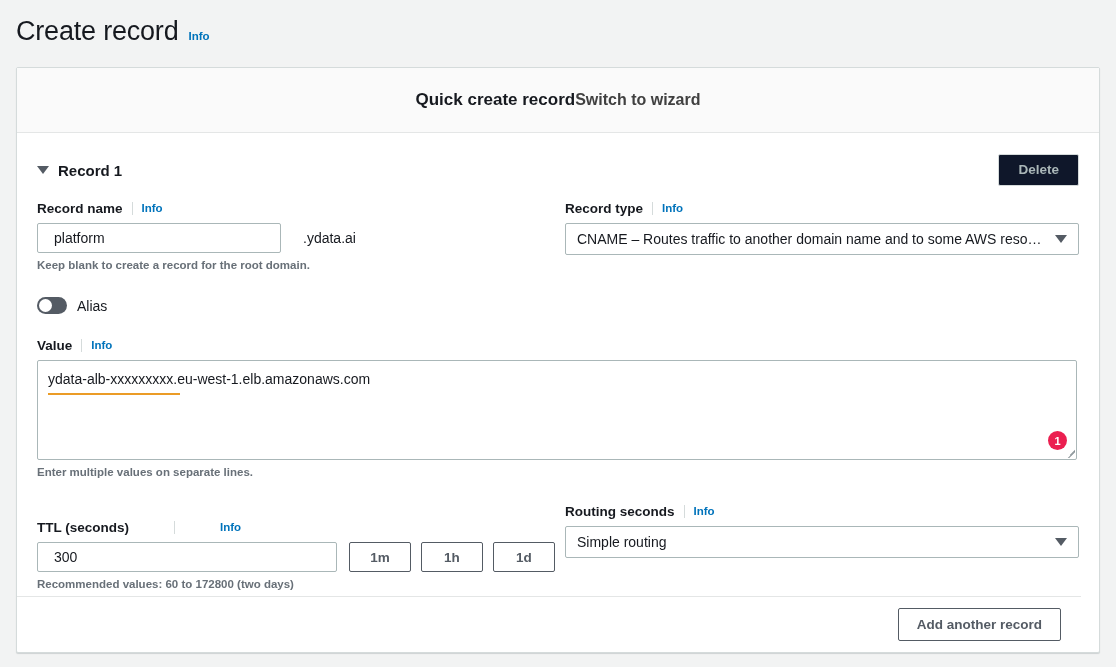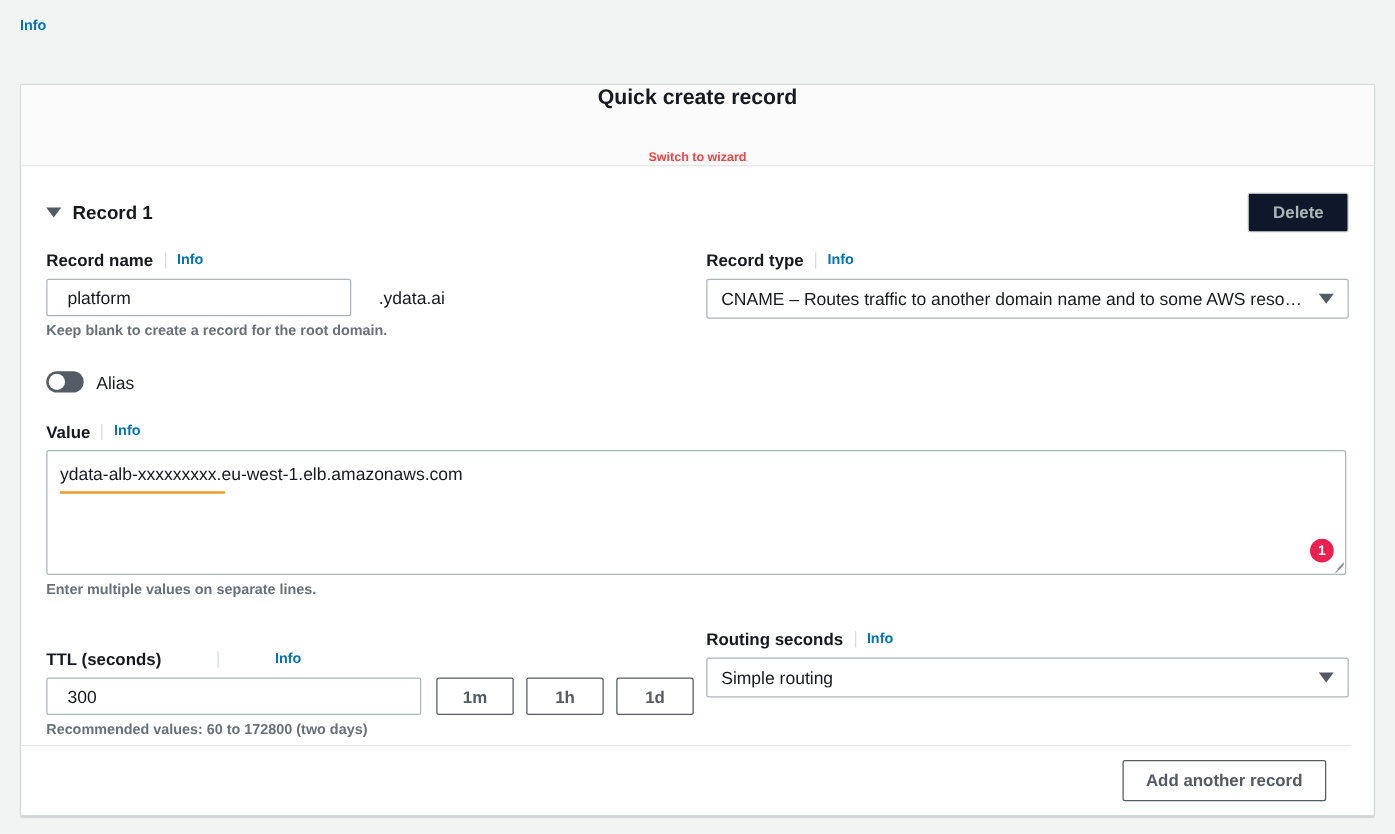--- a/index.html
+++ b/index.html
@@ -32,27 +32,26 @@
     width: 1084px; height: 586px;
     background: #ffffff;
     border: 1px solid #d5dbdb;
     border-radius: 2px;
     box-shadow: 0 1px 1px 0 rgba(0,28,36,.15);
   }
   .panel-header {
     height: 65px;
     background: #fafafa;
     border-bottom: 1px solid #e4e6e6;
-    display: flex; align-items: center; justify-content: space-between;
+    display: flex; align-items: center; justify-content: center;
     padding: 0 20px;
-    flex-direction: column;
   }
   .panel-title { font-size: 17px; font-weight: 700; color: #16191f; }
   .switch-link {
-    font-size: 10px; font-weight: 700; color: #ef4444; cursor: pointer;
+    font-size: 16px; font-weight: 700; color: #404040; cursor: pointer;
   }
 
   
   .record-body { padding: 20px; position: relative; }
 
   .record-head {
     display: flex; align-items: center; justify-content: space-between;
     height: 34px; margin-bottom: 12px;
   }
   .record-head-left { display: flex; align-items: center; gap: 9px; }
@@ -193,20 +192,21 @@
     border: 1px solid #545b64; border-radius: 2px;
     padding: 8px 18px; cursor: pointer;
   }
 </style>
 </head>
 <body>
 
 <div class="page">
 
   <div class="page-header">
+    <div class="page-title">Create record</div>
     <div class="info-link">Info</div>
   </div>
 
   <div class="panel">
 
     <div class="panel-header">
       <div class="panel-title">Quick create record</div>
       <div class="switch-link">Switch to wizard</div>
     </div>
 

